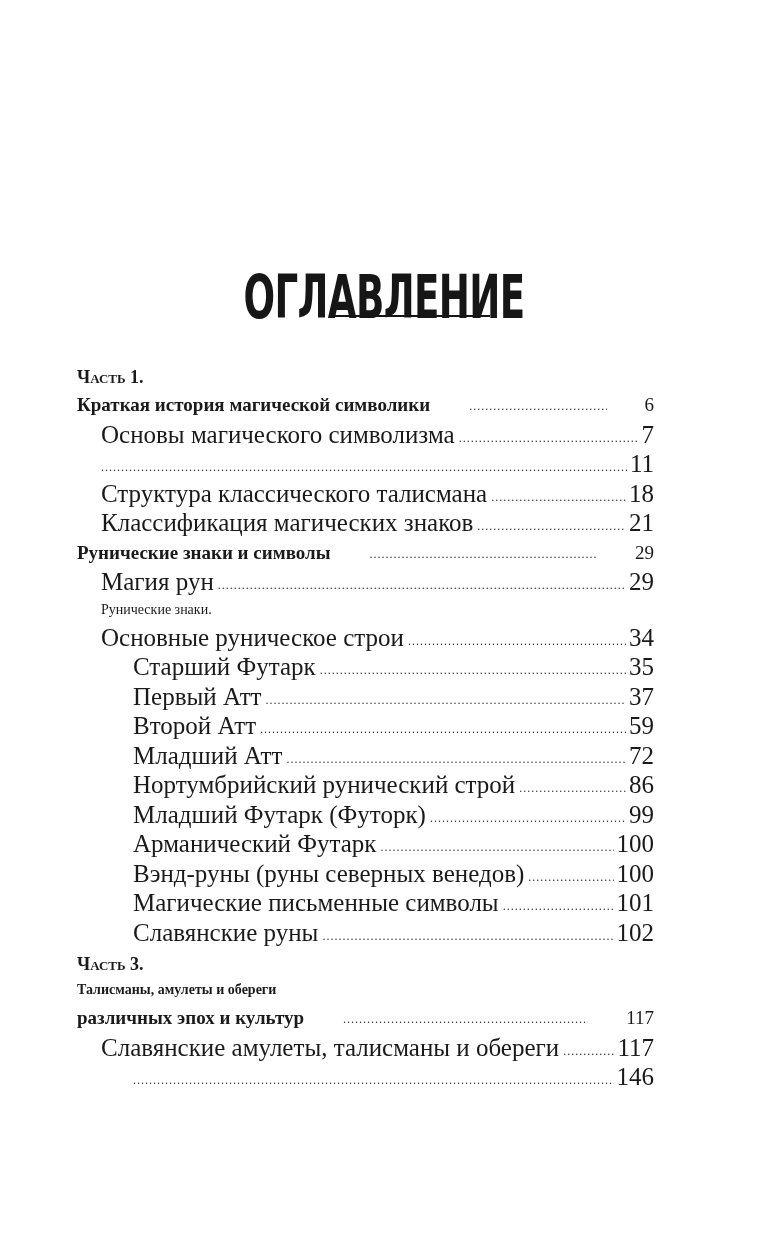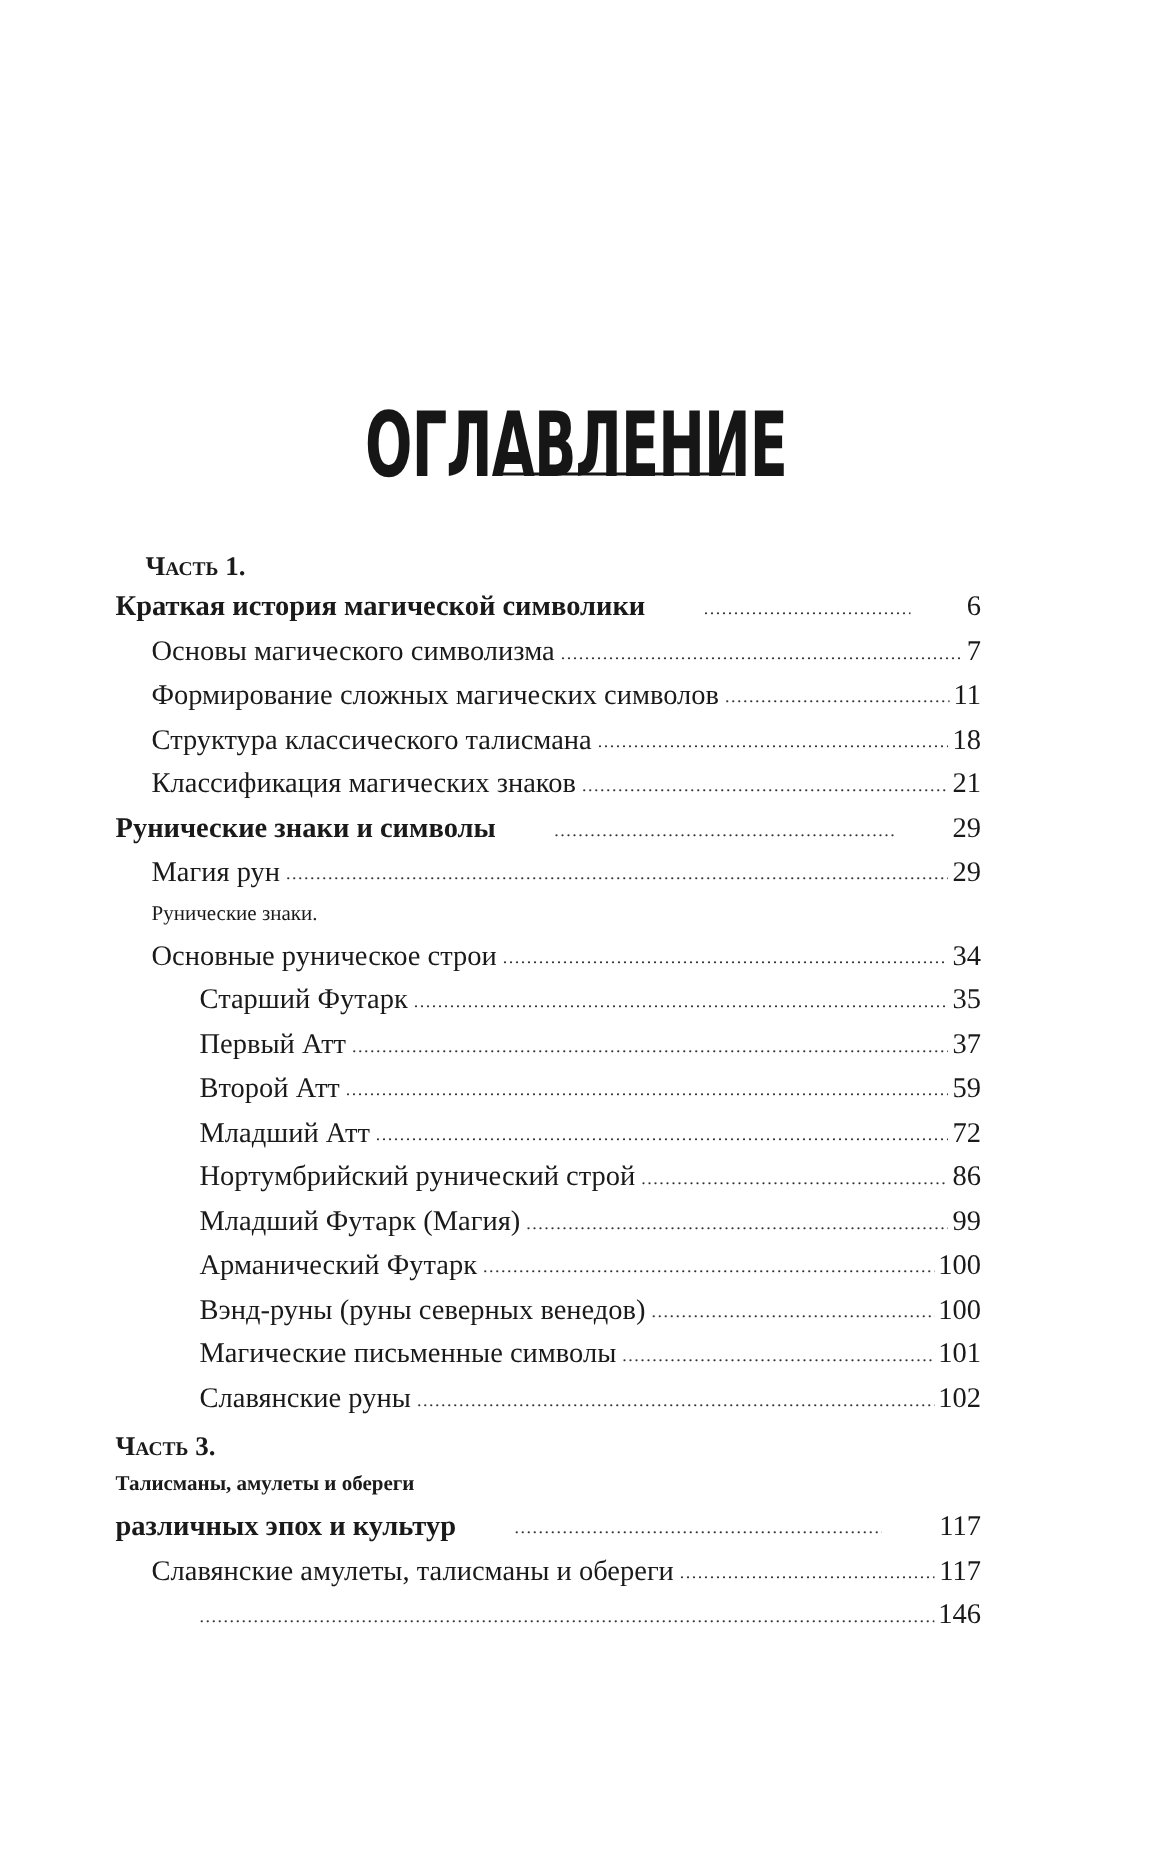--- a/index.html
+++ b/index.html
@@ -45,25 +45,25 @@
     width: 577px;
   }
   .part-label {
     font-weight: bold;
     font-size: 18px;
     line-height: 26px;
     height: 26px;
     font-variant: small-caps;
     margin-top: 4px;
   }
-  .part-label:first-child { margin-top: 0; margin-left: 20px; }
+  .part-label:first-child { margin-top: 0; }
   .entry {
     display: flex;
     align-items: baseline;
-    font-size: 19px;
+    font-size: 25px;
     line-height: 29.5px;
     height: 29.5px;
     white-space: nowrap;
   }
   .entry.bold {
     font-weight: bold;
     font-size: 19px;
     gap: 35px;
   }
   .entry.l1 { padding-left: 24px; }
@@ -113,21 +113,20 @@
     <span class="label">Краткая история магической символики</span>
     <span class="dots"></span>
     <span class="page">6</span>
   </div>
   <div class="entry l1">
     <span class="label">Основы магического символизма</span>
     <span class="dots"></span>
     <span class="page">7</span>
   </div>
   <div class="entry l1">
-    <span class="label">Формирование сложных магических символов</span>
     <span class="dots"></span>
     <span class="page">11</span>
   </div>
   <div class="entry l1">
     <span class="label">Структура классического талисмана</span>
     <span class="dots"></span>
     <span class="page">18</span>
   </div>
   <div class="entry l1">
     <span class="label">Классификация магических знаков</span>
@@ -170,21 +169,21 @@
     <span class="label">Младший Атт</span>
     <span class="dots"></span>
     <span class="page">72</span>
   </div>
   <div class="entry l2">
     <span class="label">Нортумбрийский рунический строй</span>
     <span class="dots"></span>
     <span class="page">86</span>
   </div>
   <div class="entry l2">
-    <span class="label">Младший Футарк (Магия)</span>
+    <span class="label">Младший Футарк (Футорк)</span>
     <span class="dots"></span>
     <span class="page">99</span>
   </div>
   <div class="entry l2">
     <span class="label">Арманический Футарк</span>
     <span class="dots"></span>
     <span class="page">100</span>
   </div>
   <div class="entry l2">
     <span class="label">Вэнд-руны (руны северных венедов)</span>

